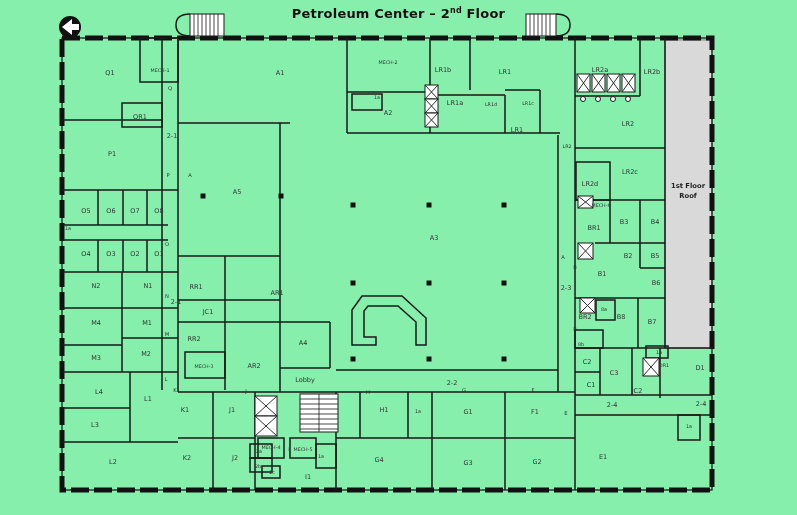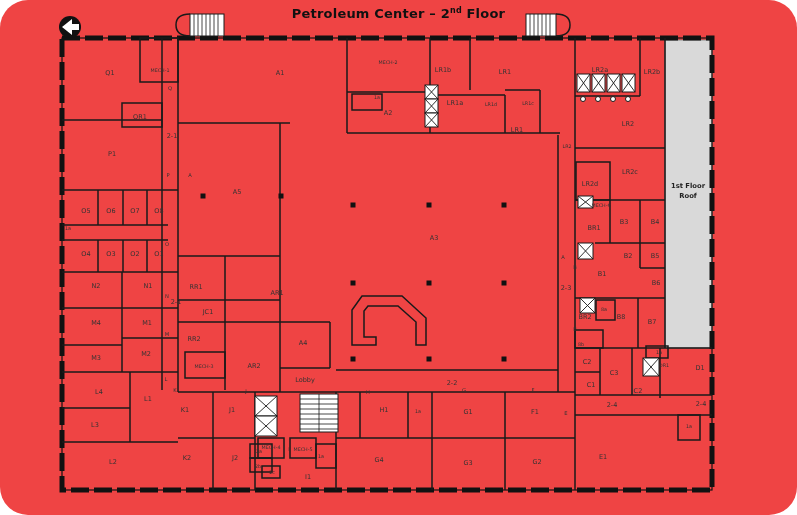--- a/index.html
+++ b/index.html
@@ -1,17 +1,17 @@
 <!DOCTYPE html>
 <html><head>
 <meta charset="utf-8">
 <style>
   html,body{margin:0;padding:0;background:#fff;}
-  #stage{position:relative;width:797px;height:515px;background:#ef4444;overflow:hidden;
-         font-family:"DejaVu Sans", sans-serif;border-radius:28px;}
+  #stage{position:relative;width:797px;height:515px;background:#86efac;overflow:hidden;
+         font-family:"DejaVu Sans", sans-serif;}
   #plan-title{position:absolute;top:6px;left:0;right:0;text-align:center;
               font-weight:bold;font-size:13px;color:#111;letter-spacing:.2px;}
   #plan-title .sup{font-size:8px;vertical-align:super;}
   svg text{font-family:"DejaVu Sans", sans-serif;}
   .lbl-room{font-size:6.5px;fill:#333;text-anchor:middle;dominant-baseline:central;}
   .lbl-small{font-size:4.8px;fill:#333;text-anchor:middle;dominant-baseline:central;}
   .lbl-door{font-size:5.2px;fill:#333;text-anchor:middle;dominant-baseline:central;}
   .lbl-corridor{font-size:6.5px;fill:#333;text-anchor:middle;dominant-baseline:central;}
   .roof-text{font-size:6.8px;font-weight:bold;fill:#222;text-anchor:middle;dominant-baseline:central;}
   .wall-thin{stroke:#1a1a1a;stroke-width:1.5;fill:none;}

